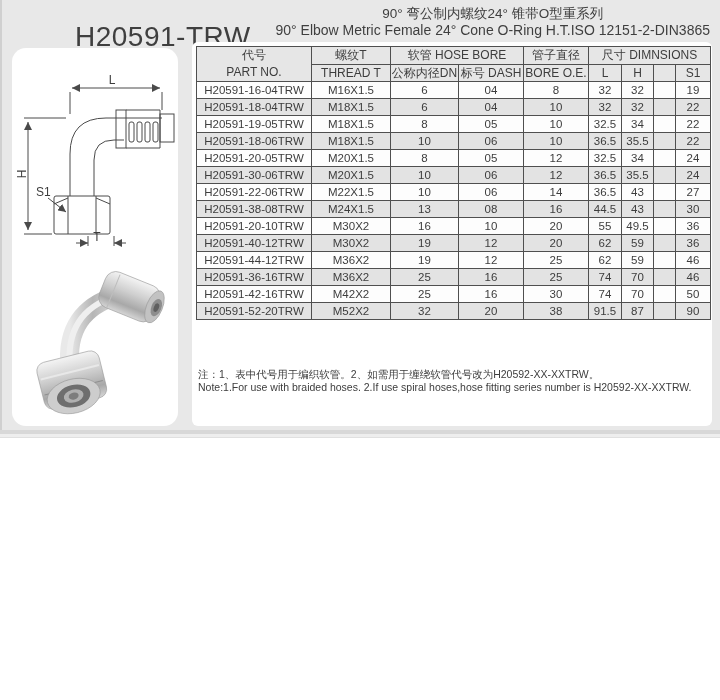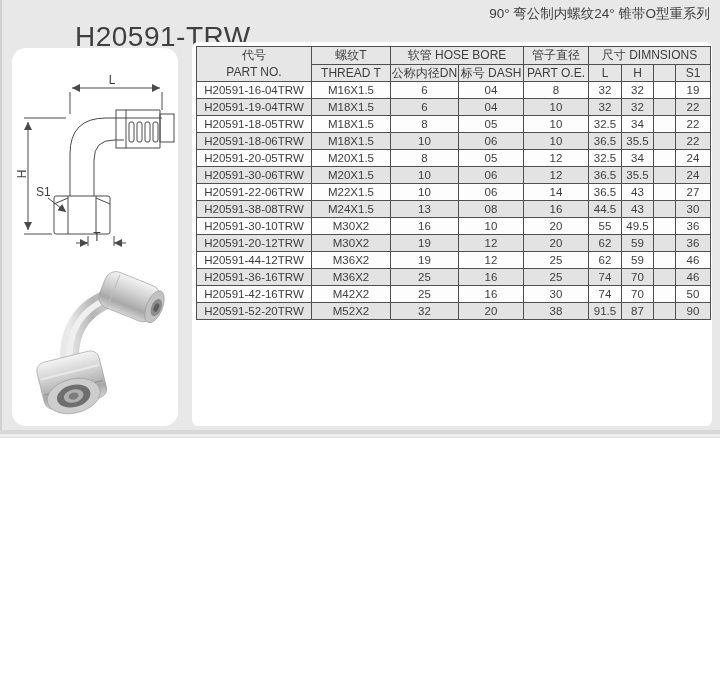--- a/index.html
+++ b/index.html
@@ -56,20 +56,21 @@
 <body>
 
 <div class="page-top"></div>
 <div class="divider-a"></div>
 <div class="divider-b"></div>
 
 <div class="product-code">H20591-TRW</div>
 
 <div class="titles">
   <div class="zh">90° 弯公制内螺纹24° 锥带O型重系列</div>
+  <div class="en">90° Elbow Metric Female 24° Cone O-Ring H.T.ISO 12151-2-DIN3865</div>
 </div>
 
 <div class="panel panel-left">
 
   <div class="drawing-box">
     <svg width="166" height="205" viewBox="0 0 166 205">
       <defs>
         <marker id="arrR" markerWidth="10" markerHeight="8" refX="8" refY="4" orient="auto">
           <path d="M0,0 L8,4 L0,8 z" fill="#4a4a4a"></path>
         </marker>
@@ -181,52 +182,52 @@
         </th>
         <th>螺纹T</th>
         <th colspan="2">软管 HOSE BORE</th>
         <th>管子直径</th>
         <th colspan="4">尺寸 DIMNSIONS</th>
       </tr>
       <tr>
         <th>THREAD T</th>
         <th>公称内径DN</th>
         <th>标号 DASH</th>
-        <th>PART O.E.</th>
+        <th>BORE O.E.</th>
         <th>L</th>
         <th>H</th>
         <th></th>
         <th>S1</th>
       </tr>
     </thead>
     <tbody>
         <tr>
           <td>H20591-16-04TRW</td>
           <td>M16X1.5</td>
           <td>6</td>
           <td>04</td>
           <td>8</td>
           <td>32</td>
           <td>32</td>
           <td></td>
           <td>19</td>
         </tr>
         <tr class="alt">
-          <td>H20591-19-04TRW</td>
+          <td>H20591-18-04TRW</td>
           <td>M18X1.5</td>
           <td>6</td>
           <td>04</td>
           <td>10</td>
           <td>32</td>
           <td>32</td>
           <td></td>
           <td>22</td>
         </tr>
         <tr>
-          <td>H20591-18-05TRW</td>
+          <td>H20591-19-05TRW</td>
           <td>M18X1.5</td>
           <td>8</td>
           <td>05</td>
           <td>10</td>
           <td>32.5</td>
           <td>34</td>
           <td></td>
           <td>22</td>
         </tr>
         <tr class="alt">
@@ -278,32 +279,32 @@
           <td>M24X1.5</td>
           <td>13</td>
           <td>08</td>
           <td>16</td>
           <td>44.5</td>
           <td>43</td>
           <td></td>
           <td>30</td>
         </tr>
         <tr>
-          <td>H20591-30-10TRW</td>
+          <td>H20591-20-10TRW</td>
           <td>M30X2</td>
           <td>16</td>
           <td>10</td>
           <td>20</td>
           <td>55</td>
           <td>49.5</td>
           <td></td>
           <td>36</td>
         </tr>
         <tr class="alt">
-          <td>H20591-20-12TRW</td>
+          <td>H20591-40-12TRW</td>
           <td>M30X2</td>
           <td>19</td>
           <td>12</td>
           <td>20</td>
           <td>62</td>
           <td>59</td>
           <td></td>
           <td>36</td>
         </tr>
         <tr>
@@ -346,13 +347,17 @@
           <td>20</td>
           <td>38</td>
           <td>91.5</td>
           <td>87</td>
           <td></td>
           <td>90</td>
         </tr>
       </tbody>
   </table>
 
+  <div class="notes">
+    <div>注：1、表中代号用于编织软管。2、如需用于缠绕软管代号改为H20592-XX-XXTRW。</div>
+    <div>Note:1.For use with braided hoses. 2.If use spiral hoses,hose fitting series number is H20592-XX-XXTRW.</div>
+  </div>
 </div>
 
 </body></html>

